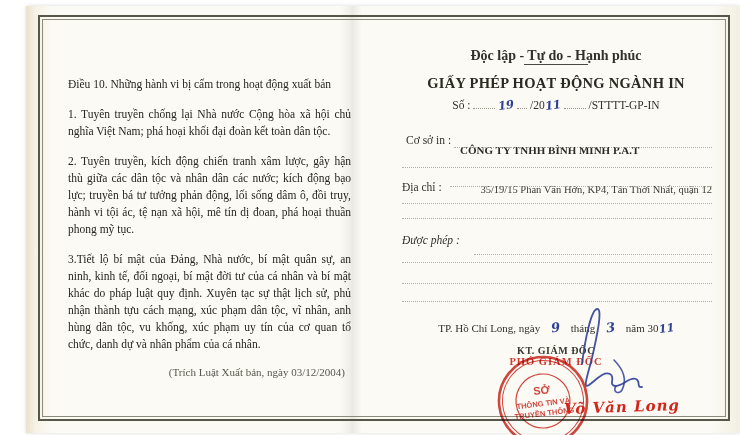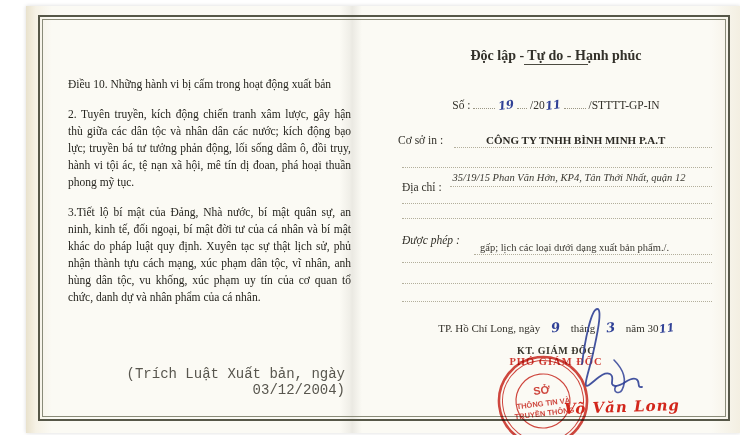--- a/index.html
+++ b/index.html
@@ -26,21 +26,21 @@
   .frame-inner{position:absolute;inset:2px;border:1px solid #8a8b79;}
 
   
   .left-page{
     position:absolute;left:68px;top:76px;width:283px;height:310px;
     color:#26251f;font-size:11.5px;line-height:17px;text-align:justify;
   }
   .left-page p{margin:0 0 13px 0;}
   .citation{
     position:absolute;left:62px;top:366px;width:283px;text-align:right;
-    font-family:Liberation Mono, monospace;font-size:14px;color:#58564e;padding-right:4px;
+    font-family:Liberation Serif, serif;font-size:11px;color:#58564e;padding-right:4px;
   }
 
   
   .right-page{position:absolute;left:398px;top:28px;width:316px;height:380px;color:#2e2c26;}
   .nat-header{position:absolute;left:0;top:6px;width:100%;text-align:center;font-weight:bold;font-size:11px;letter-spacing:.2px;color:#33312a;}
   .motto{position:absolute;left:0;top:20px;width:100%;text-align:center;font-weight:bold;font-size:14px;color:#33312a;}
   .motto-rule{position:absolute;left:50%;top:36px;width:64px;margin-left:-32px;border-top:1px solid #4b4a40;}
   .lic-title{position:absolute;left:0;top:47px;width:100%;text-align:center;font-weight:bold;font-size:14.5px;letter-spacing:.3px;color:#2a2922;}
   .num-line{position:absolute;left:0;top:70px;width:100%;text-align:center;font-size:11.5px;color:#33312a;}
   .dotgap{display:inline-block;width:22px;border-bottom:1px dotted #9a9684;height:10px;}
@@ -72,54 +72,55 @@
 
   <div class="paper"></div>
   <div class="fold"></div>
 
   <div class="frame-outer">
     <div class="frame-inner"></div>
   </div>
 
   <div class="left-page">
     <p>Điều 10. Những hành vi bị cấm trong hoạt động xuất bản</p>
+    <p>1. Tuyên truyền chống lại Nhà nước Cộng hòa xã hội chủ nghĩa Việt Nam; phá hoại khối đại đoàn kết toàn dân tộc.</p>
     <p>2. Tuyên truyền, kích động chiến tranh xâm lược, gây hận thù giữa các dân tộc và nhân dân các nước; kích động bạo lực; truyền bá tư tưởng phản động, lối sống dâm ô, đồi trụy, hành vi tội ác, tệ nạn xã hội, mê tín dị đoan, phá hoại thuần phong mỹ tục.</p>
     <p>3.Tiết lộ bí mật của Đảng, Nhà nước, bí mật quân sự, an ninh, kinh tế, đối ngoại, bí mật đời tư của cá nhân và bí mật khác do pháp luật quy định. Xuyên tạc sự thật lịch sử, phủ nhận thành tựu cách mạng, xúc phạm dân tộc, vĩ nhân, anh hùng dân tộc, vu khống, xúc phạm uy tín của cơ quan tổ chức, danh dự và nhân phẩm của cá nhân.</p>
   </div>
   <div class="citation">(Trích Luật Xuất bản, ngày 03/12/2004)</div>
 
   <div class="right-page">
     <div class="motto">Độc lập - Tự do - Hạnh phúc</div>
     <div class="motto-rule"></div>
+    <div class="lic-title">GIẤY PHÉP HOẠT ĐỘNG NGÀNH IN</div>
 
     <div class="num-line">
       <span>Số :</span>
       <span class="dotgap"></span>
       <span class="hand rot">19</span>
       <span class="dotgap" style="width:10px"></span>
       <span>/20</span><span class="hand rot">11</span>
       <span class="dotgap"></span>
       <span>/STTTT-GP-IN</span>
     </div>
 
-    <div class="field-label" style="left:0;top:106px;">Cơ sở in :</div>
-    <div class="field-value bold-value" style="left:62px;top:106px;margin-left:26px;">CÔNG TY TNHH BÌNH MINH P.A.T</div>
+    <div class="field-label" style="left:8px;top:106px;">Cơ sở in :</div>
+    <div class="field-value bold-value" style="left:62px;top:116px;">CÔNG TY TNHH BÌNH MINH P.A.T</div>
     <div class="dotted-rule" style="left:56px;top:119px;width:258px;"></div>
 
     <div class="dotted-rule" style="left:4px;top:139px;width:310px;"></div>
 
-    <div class="field-value" style="left:28px;top:144px;width:286px;text-align:center;font-style:italic;">35/19/15 Phan Văn Hớn, KP4, Tân Thới Nhất, quận 12</div>
+    <div class="field-value" style="left:28px;top:156px;width:286px;text-align:right;">35/19/15 Phan Văn Hớn, KP4, Tân Thới Nhất, quận 12</div>
     <div class="field-label" style="left:4px;top:153px;">Địa chỉ :</div>
     <div class="dotted-rule" style="left:52px;top:158px;width:262px;"></div>
     <div class="dotted-rule" style="left:4px;top:175px;width:310px;"></div>
 
     <div class="dotted-rule" style="left:4px;top:190px;width:310px;"></div>
 
     <div class="field-label" style="left:4px;top:206px;font-style:italic;">Được phép :</div>
-    <div class="field-value" style="left:82px;top:214px;width:228px;">gấp; lịch các loại dưới dạng xuất bản phẩm./.</div>
     <div class="dotted-rule" style="left:76px;top:226px;width:238px;"></div>
 
     <div class="dotted-rule" style="left:4px;top:234px;width:310px;"></div>
     <div class="dotted-rule" style="left:4px;top:255px;width:310px;"></div>
     <div class="dotted-rule" style="left:4px;top:273px;width:310px;"></div>
 
     <div class="date-line">
       <span>TP. Hồ Chí Long, ngày</span>
       <span class="hand rot">9</span>
       <span>tháng</span>

